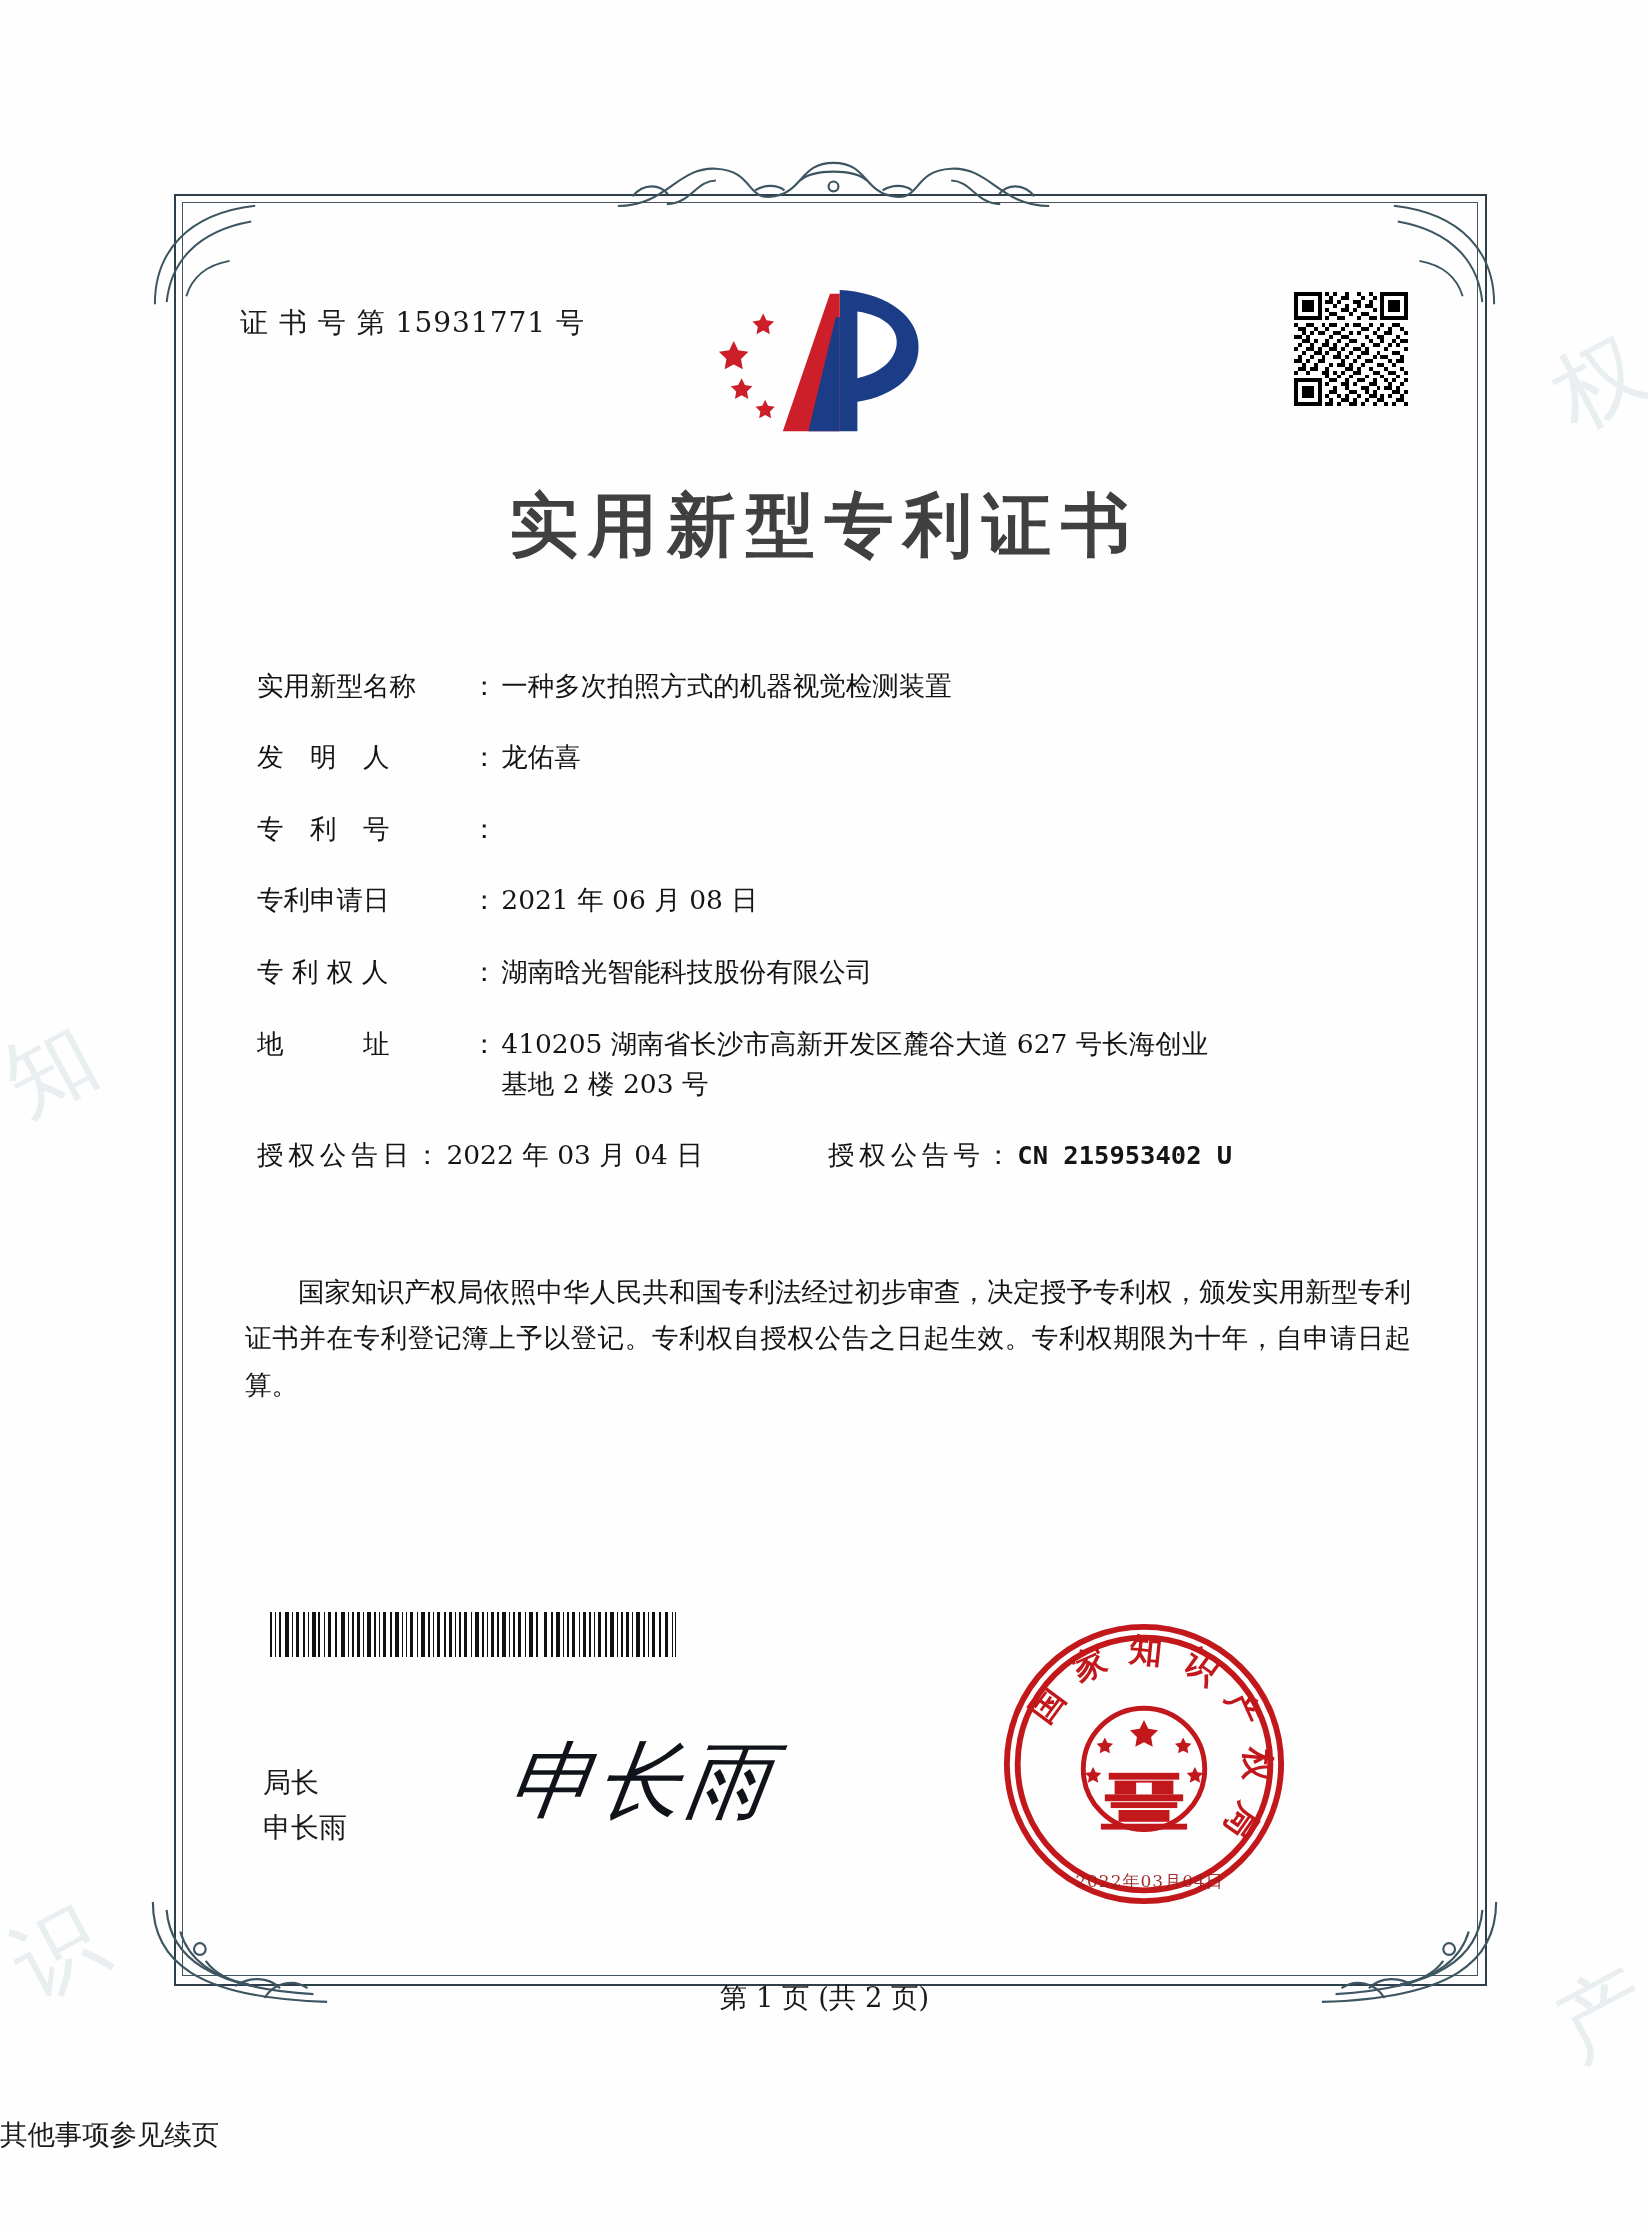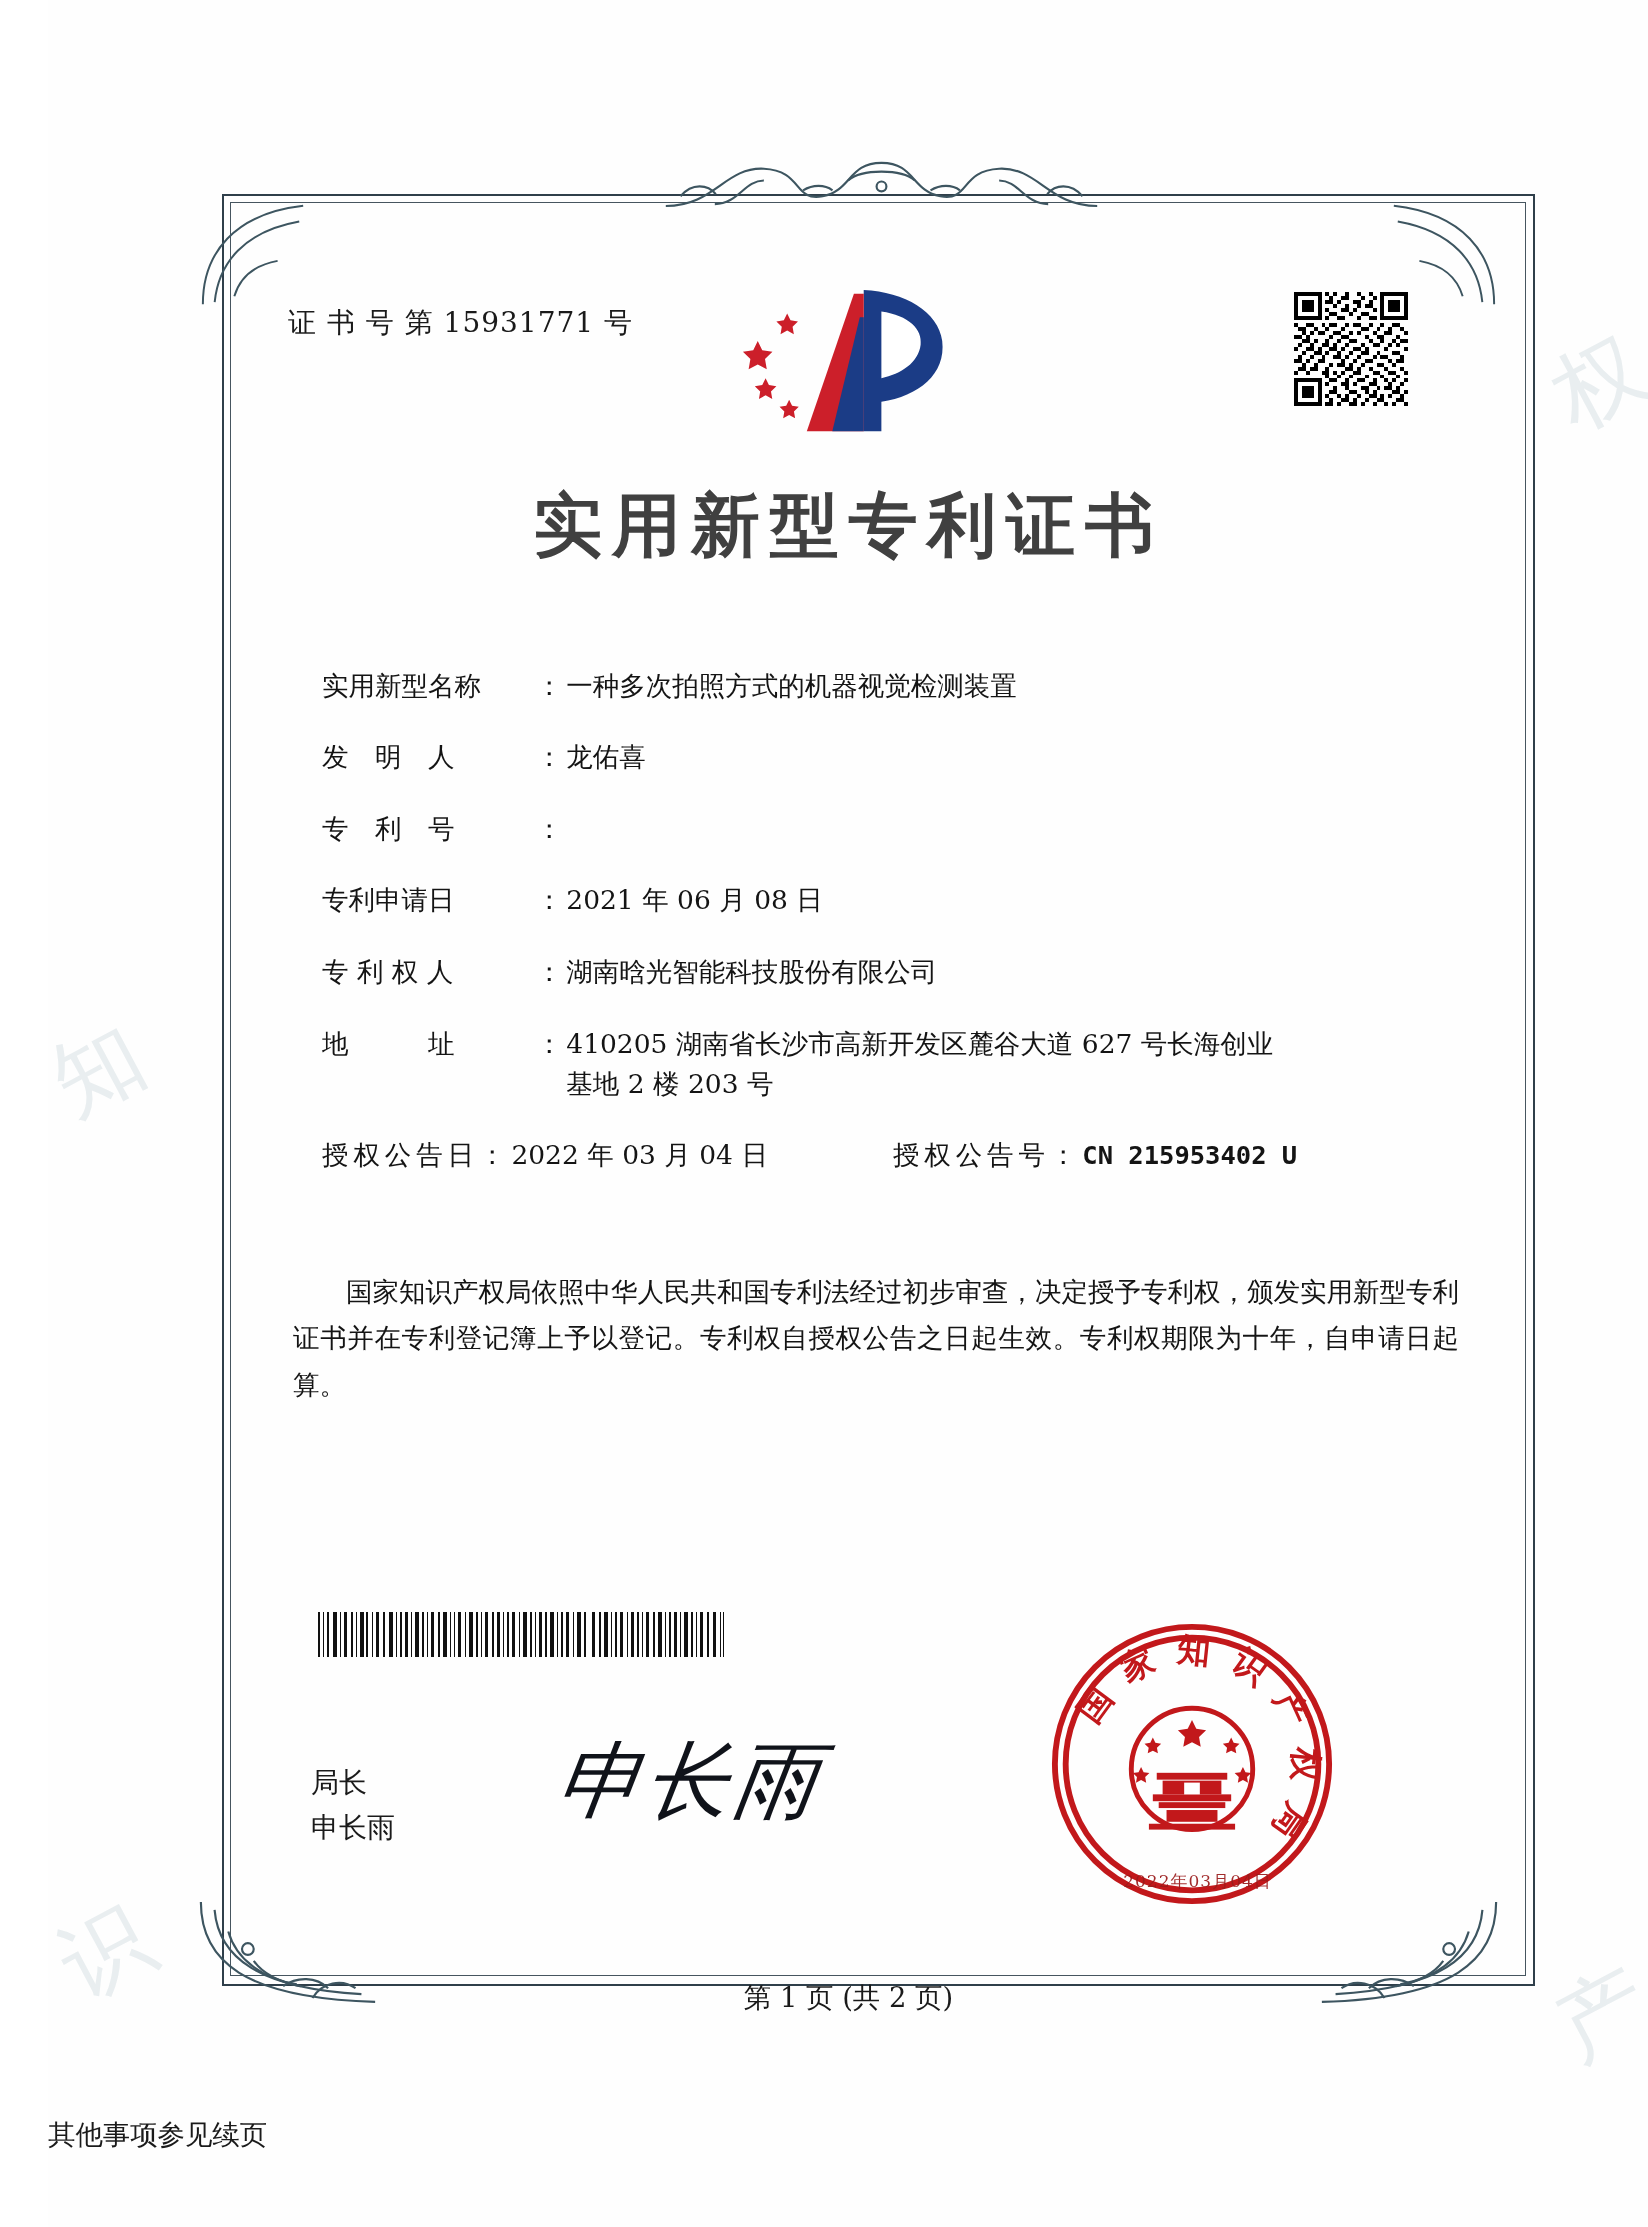--- a/index.html
+++ b/index.html
@@ -14,21 +14,20 @@
     font-family: "Liberation Serif", "DejaVu Serif", serif;
     color: #1a1a1a;
     overflow: hidden;
   }
 
   
   .page {
     position: absolute;
     inset: 0;
     background: #fefefe;
-    margin-left: 48px;
   }
 
   
   .wm {
     position: absolute;
     color: #e9eef0;
     font-size: 88px;
     font-family: "DejaVu Serif", serif;
     user-select: none;
     pointer-events: none;
@@ -107,21 +106,21 @@
     font-size: 69px;
     font-weight: bold;
     letter-spacing: 9.8px;
     font-family: "DejaVu Serif", serif;
     color: #404040;
   }
 
   
   .fields {
     position: absolute;
-    left: 274px;
+    left: 257px;
     top: 667px;
     width: 1137px;
     font-size: 26.5px;
     font-family: "DejaVu Serif", serif;
     color: #141414;
   }
   .row {
     display: flex;
     align-items: baseline;
     margin-bottom: 33px;

